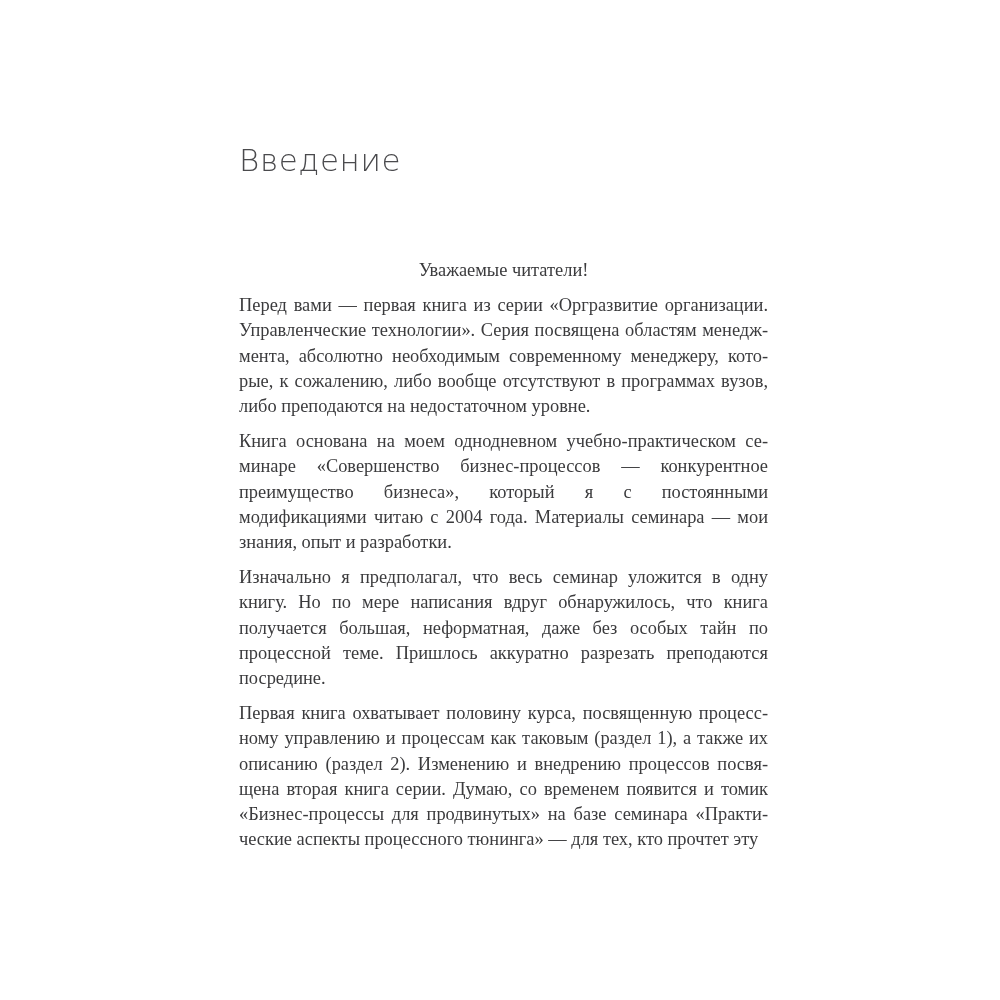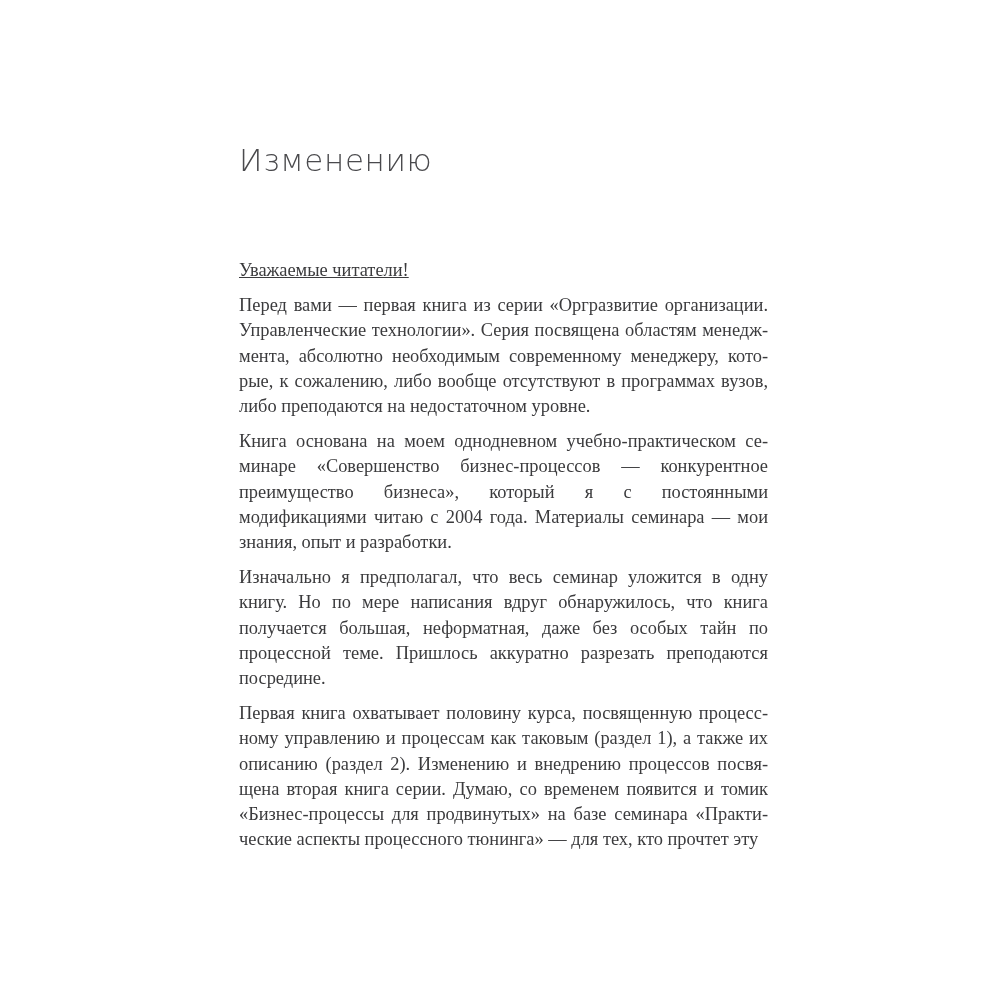--- a/index.html
+++ b/index.html
@@ -55,32 +55,31 @@
     -webkit-hyphens: manual;
     word-spacing: 0px;
   }
 
   .para:last-child {
     margin-bottom: 13px;
   }
 
   
   .para-short {
-    text-align: left;
-    text-decoration: underline;
+    text-align: center;
   }
 
   
 </style>
 </head>
 <body>
 
 <div class="page">
 
-  <h1 class="page-title">Изменению</h1>
+  <h1 class="page-title">Введение</h1>
 
   <div class="body-block">
 
     <p class="para para-short">Уважаемые читатели!</p>
 
     <p class="para">Перед вами — первая книга из серии «Оргразвитие организации. Управленческие технологии». Серия посвящена областям менедж­мента, абсолютно необходимым современному менеджеру, кото­рые, к сожалению, либо вообще отсутствуют в программах вузов, либо преподаются на недостаточном уровне.</p>
 
 
     <p class="para">Книга основана на моем однодневном учебно-практическом се­минаре «Совершенство бизнес-процессов — конкурентное преиму­щество бизнеса», который я с постоянными модификациями читаю с 2004 года. Материалы семинара — мои знания, опыт и разработки.</p>
 

